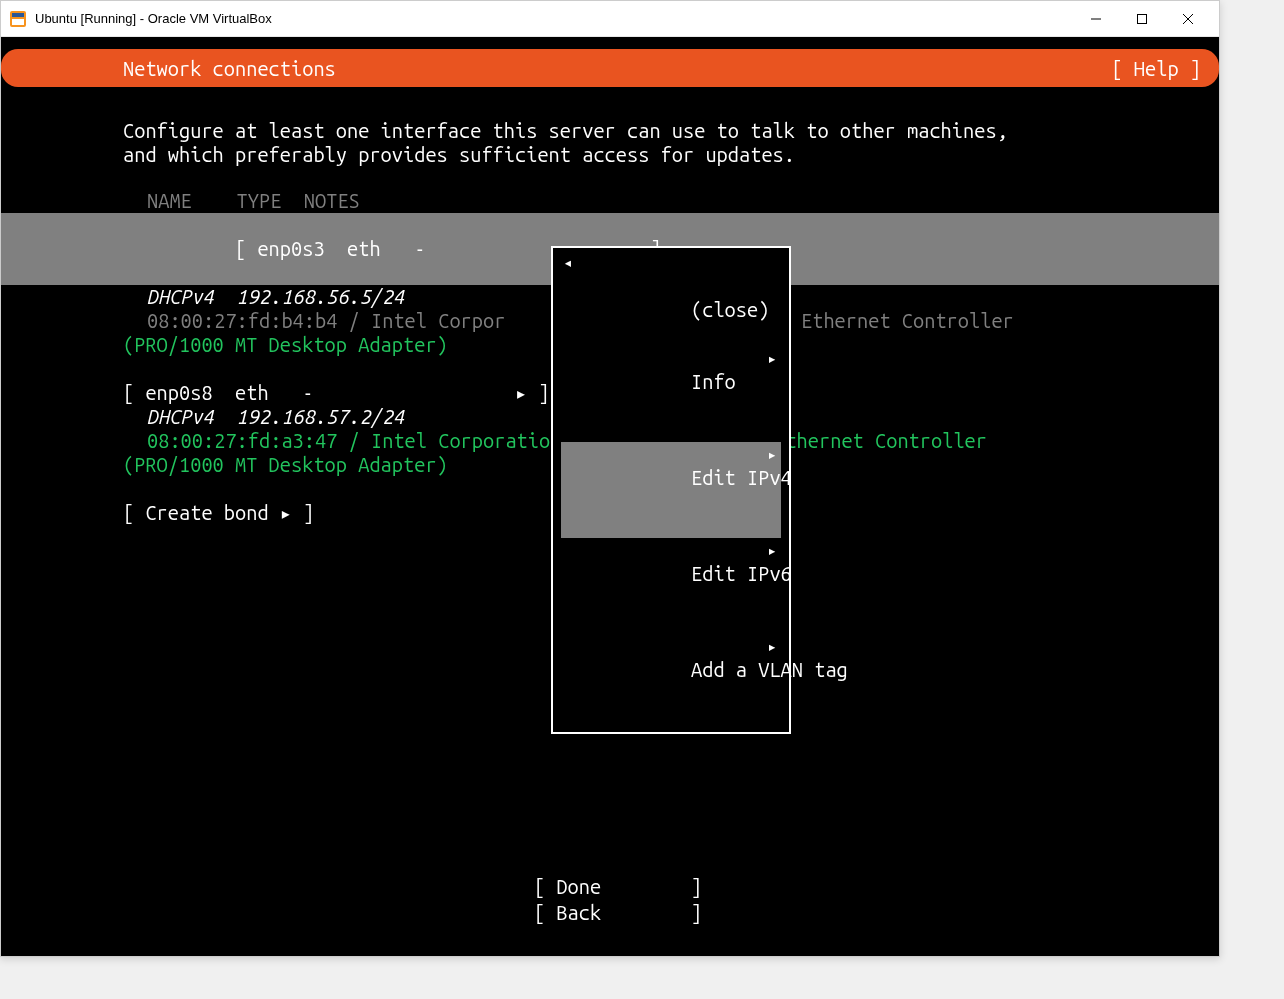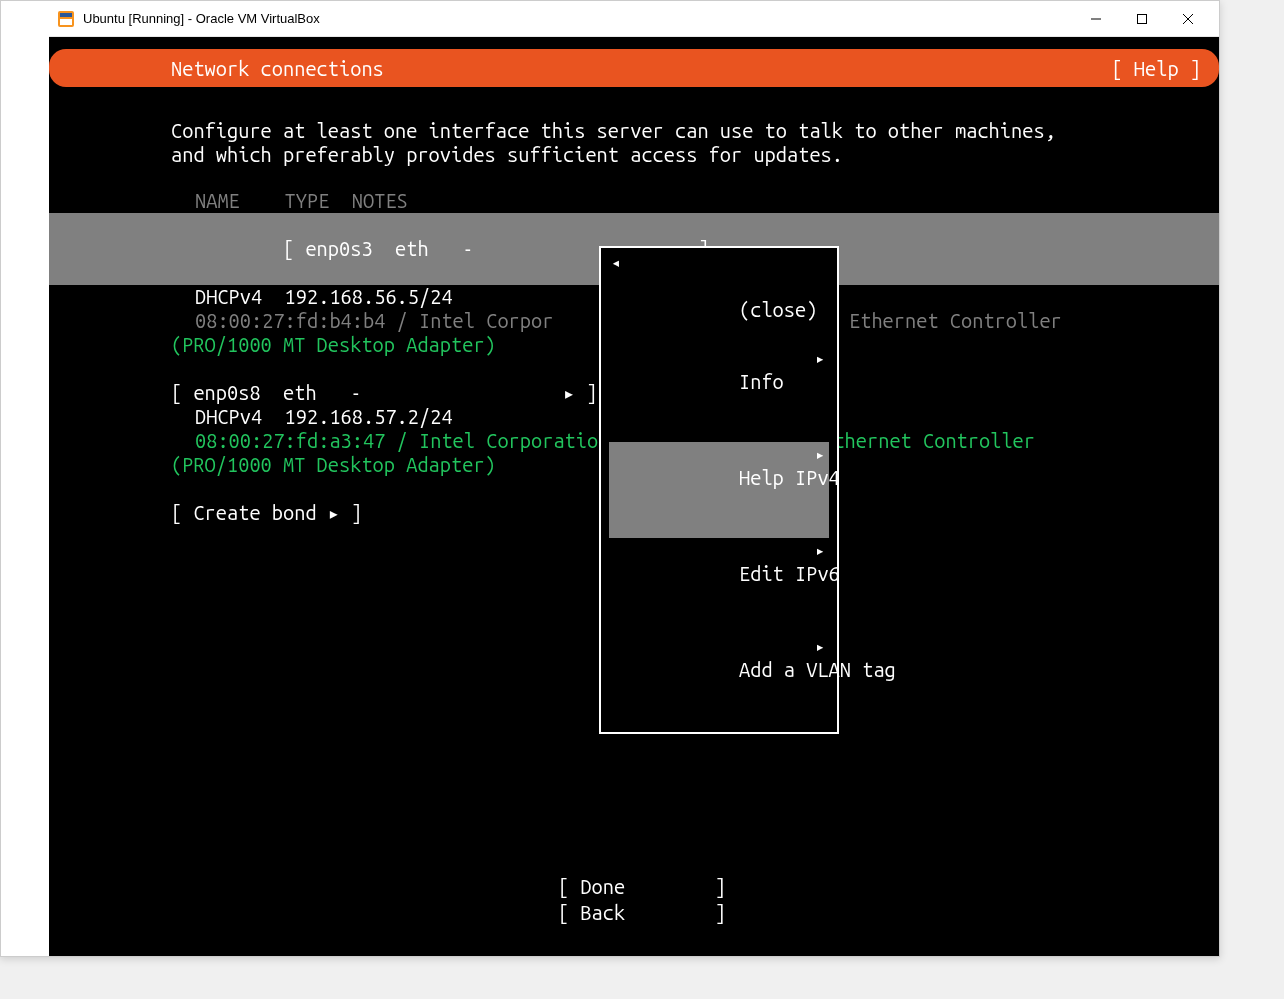--- a/index.html
+++ b/index.html
@@ -10,21 +10,20 @@
     height: 999px;
     overflow: hidden;
   }
   .window {
     width: 1220px;
     height: 957px;
     background: #ffffff;
     border: 1px solid #ccc;
     box-shadow: 0 2px 8px rgba(0,0,0,0.15);
     position: relative;
-    padding-left: 48px;
   }
   .titlebar {
     height: 36px;
     background: #ffffff;
     display: flex;
     align-items: center;
     padding: 0 8px;
     border-bottom: 1px solid #e8e8e8;
   }
   .titlebar-icon {
@@ -102,20 +101,21 @@
     background: #808080;
     position: relative;
   }
   .selected-row .seg {
     display: inline-block;
   }
   .if-sub {
     color: #fff;
     padding-left: 146px;
     white-space: pre;
+    font-style: italic;
   }
   .if-detail {
     color: #22c55e;
     padding-left: 146px;
     white-space: pre-wrap;
   }
   .blank { height: 24px; }
   .block2 { margin-top: 0; }
   .create-bond {
     color: #fff;
@@ -235,21 +235,21 @@
       <div class="popup">
         <div class="popup-item">
           <span class="popup-tri-left tri">◂</span>
           <span>(close)</span>
         </div>
         <div class="popup-item">
           <span>Info</span>
           <span class="popup-tri-right tri">▸</span>
         </div>
         <div class="popup-item hl">
-          <span>Help IPv4</span>
+          <span>Edit IPv4</span>
           <span class="popup-tri-right tri">▸</span>
         </div>
         <div class="popup-item">
           <span>Edit IPv6</span>
           <span class="popup-tri-right tri">▸</span>
         </div>
         <div class="popup-item">
           <span>Add a VLAN tag</span>
           <span class="popup-tri-right tri">▸</span>
         </div>

